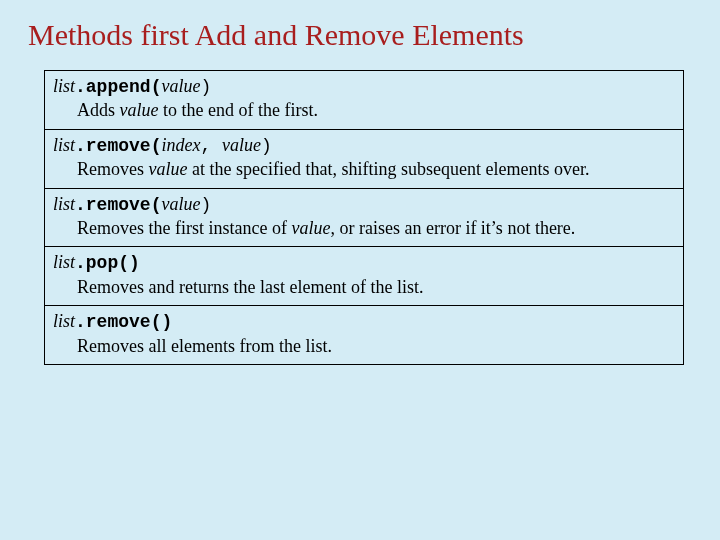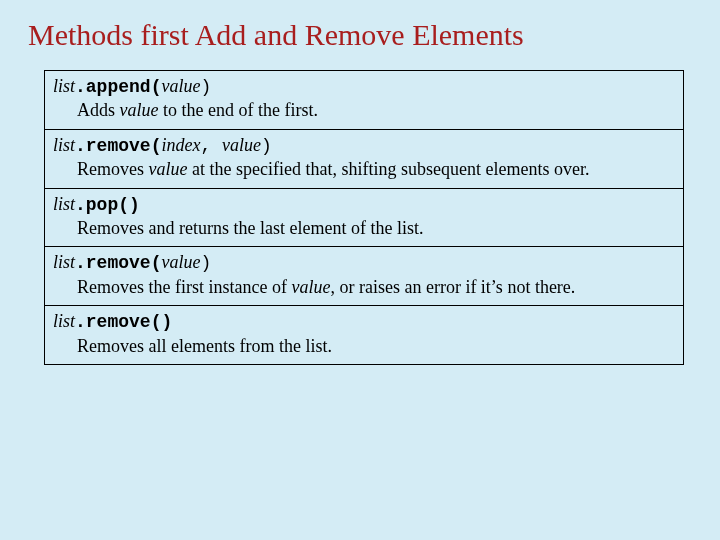--- a/index.html
+++ b/index.html
@@ -72,35 +72,35 @@
       </div>
       <div class="desc">
         <span>Removes </span><span class="it">value</span><span> at the specified that, shifting subsequent elements over.</span>
       </div>
     </td>
         </tr>
 
     <tr>
           <td>
       <div class="sig">
-        <span class="obj">list</span><span class="mono">.pop()</span>
+        <span class="obj">list</span><span class="mono">.remove(</span><span class="param">value</span><span class="mono-plain">)</span>
       </div>
       <div class="desc">
-        <span>Removes and returns the last element of the list.</span>
+        <span>Removes the first instance of </span><span class="it">value</span><span>, or raises an error if it’s not there.</span>
       </div>
     </td>
         </tr>
 
     <tr>
           <td>
       <div class="sig">
-        <span class="obj">list</span><span class="mono">.remove(</span><span class="param">value</span><span class="mono-plain">)</span>
+        <span class="obj">list</span><span class="mono">.pop()</span>
       </div>
       <div class="desc">
-        <span>Removes the first instance of </span><span class="it">value</span><span>, or raises an error if it’s not there.</span>
+        <span>Removes and returns the last element of the list.</span>
       </div>
     </td>
         </tr>
 
 
     <tr>
           <td>
       <div class="sig">
         <span class="obj">list</span><span class="mono">.remove()</span>
       </div>

